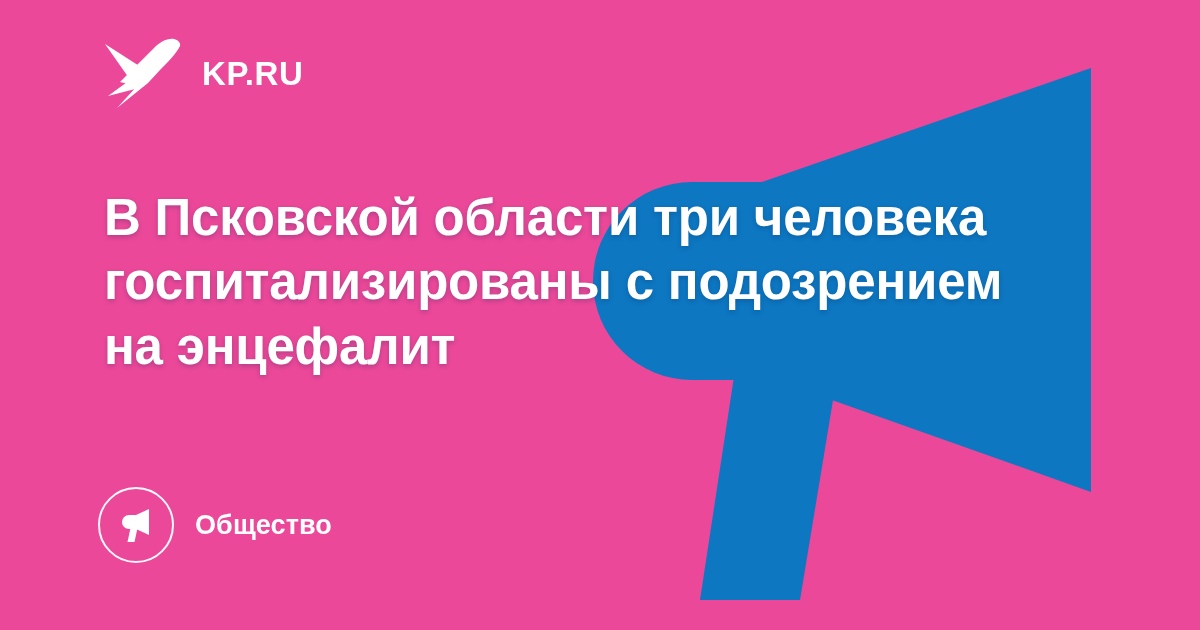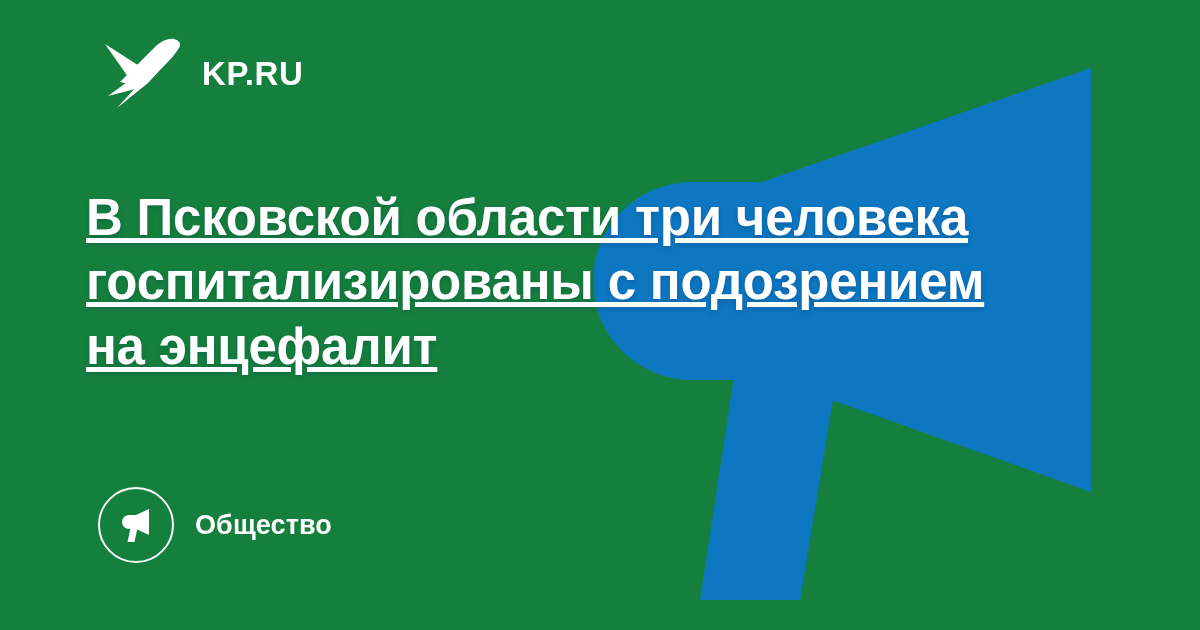--- a/index.html
+++ b/index.html
@@ -7,21 +7,21 @@
     margin: 0;
     padding: 0;
     background: #ffffff;
   }
 
   .card {
     position: relative;
     width: 1200px;
     height: 630px;
     overflow: hidden;
-    background: #15803d;
+    background: #ec4899;
     font-family: "Liberation Sans", "DejaVu Sans", sans-serif;
     -webkit-font-smoothing: antialiased;
   }
 
   
   .watermark {
     position: absolute;
     inset: 0;
     width: 1200px;
     height: 630px;
@@ -51,31 +51,30 @@
     font-size: 33px;
     font-weight: bold;
     letter-spacing: 0.6px;
     line-height: 1;
     white-space: nowrap;
   }
 
   
   .headline {
     position: absolute;
-    left: 86px;
+    left: 104px;
     top: 186px;
     width: 930px;
     margin: 0;
     color: #ffffff;
     font-size: 51px;
     font-weight: bold;
     line-height: 1.26;
     letter-spacing: -0.2px;
     text-shadow: 0 2px 5px rgba(0, 40, 80, 0.26);
-    text-decoration: underline;
   }
 
   
   .category {
     position: absolute;
     left: 98px;
     top: 487px;
     display: flex;
     align-items: center;
     gap: 21px;

